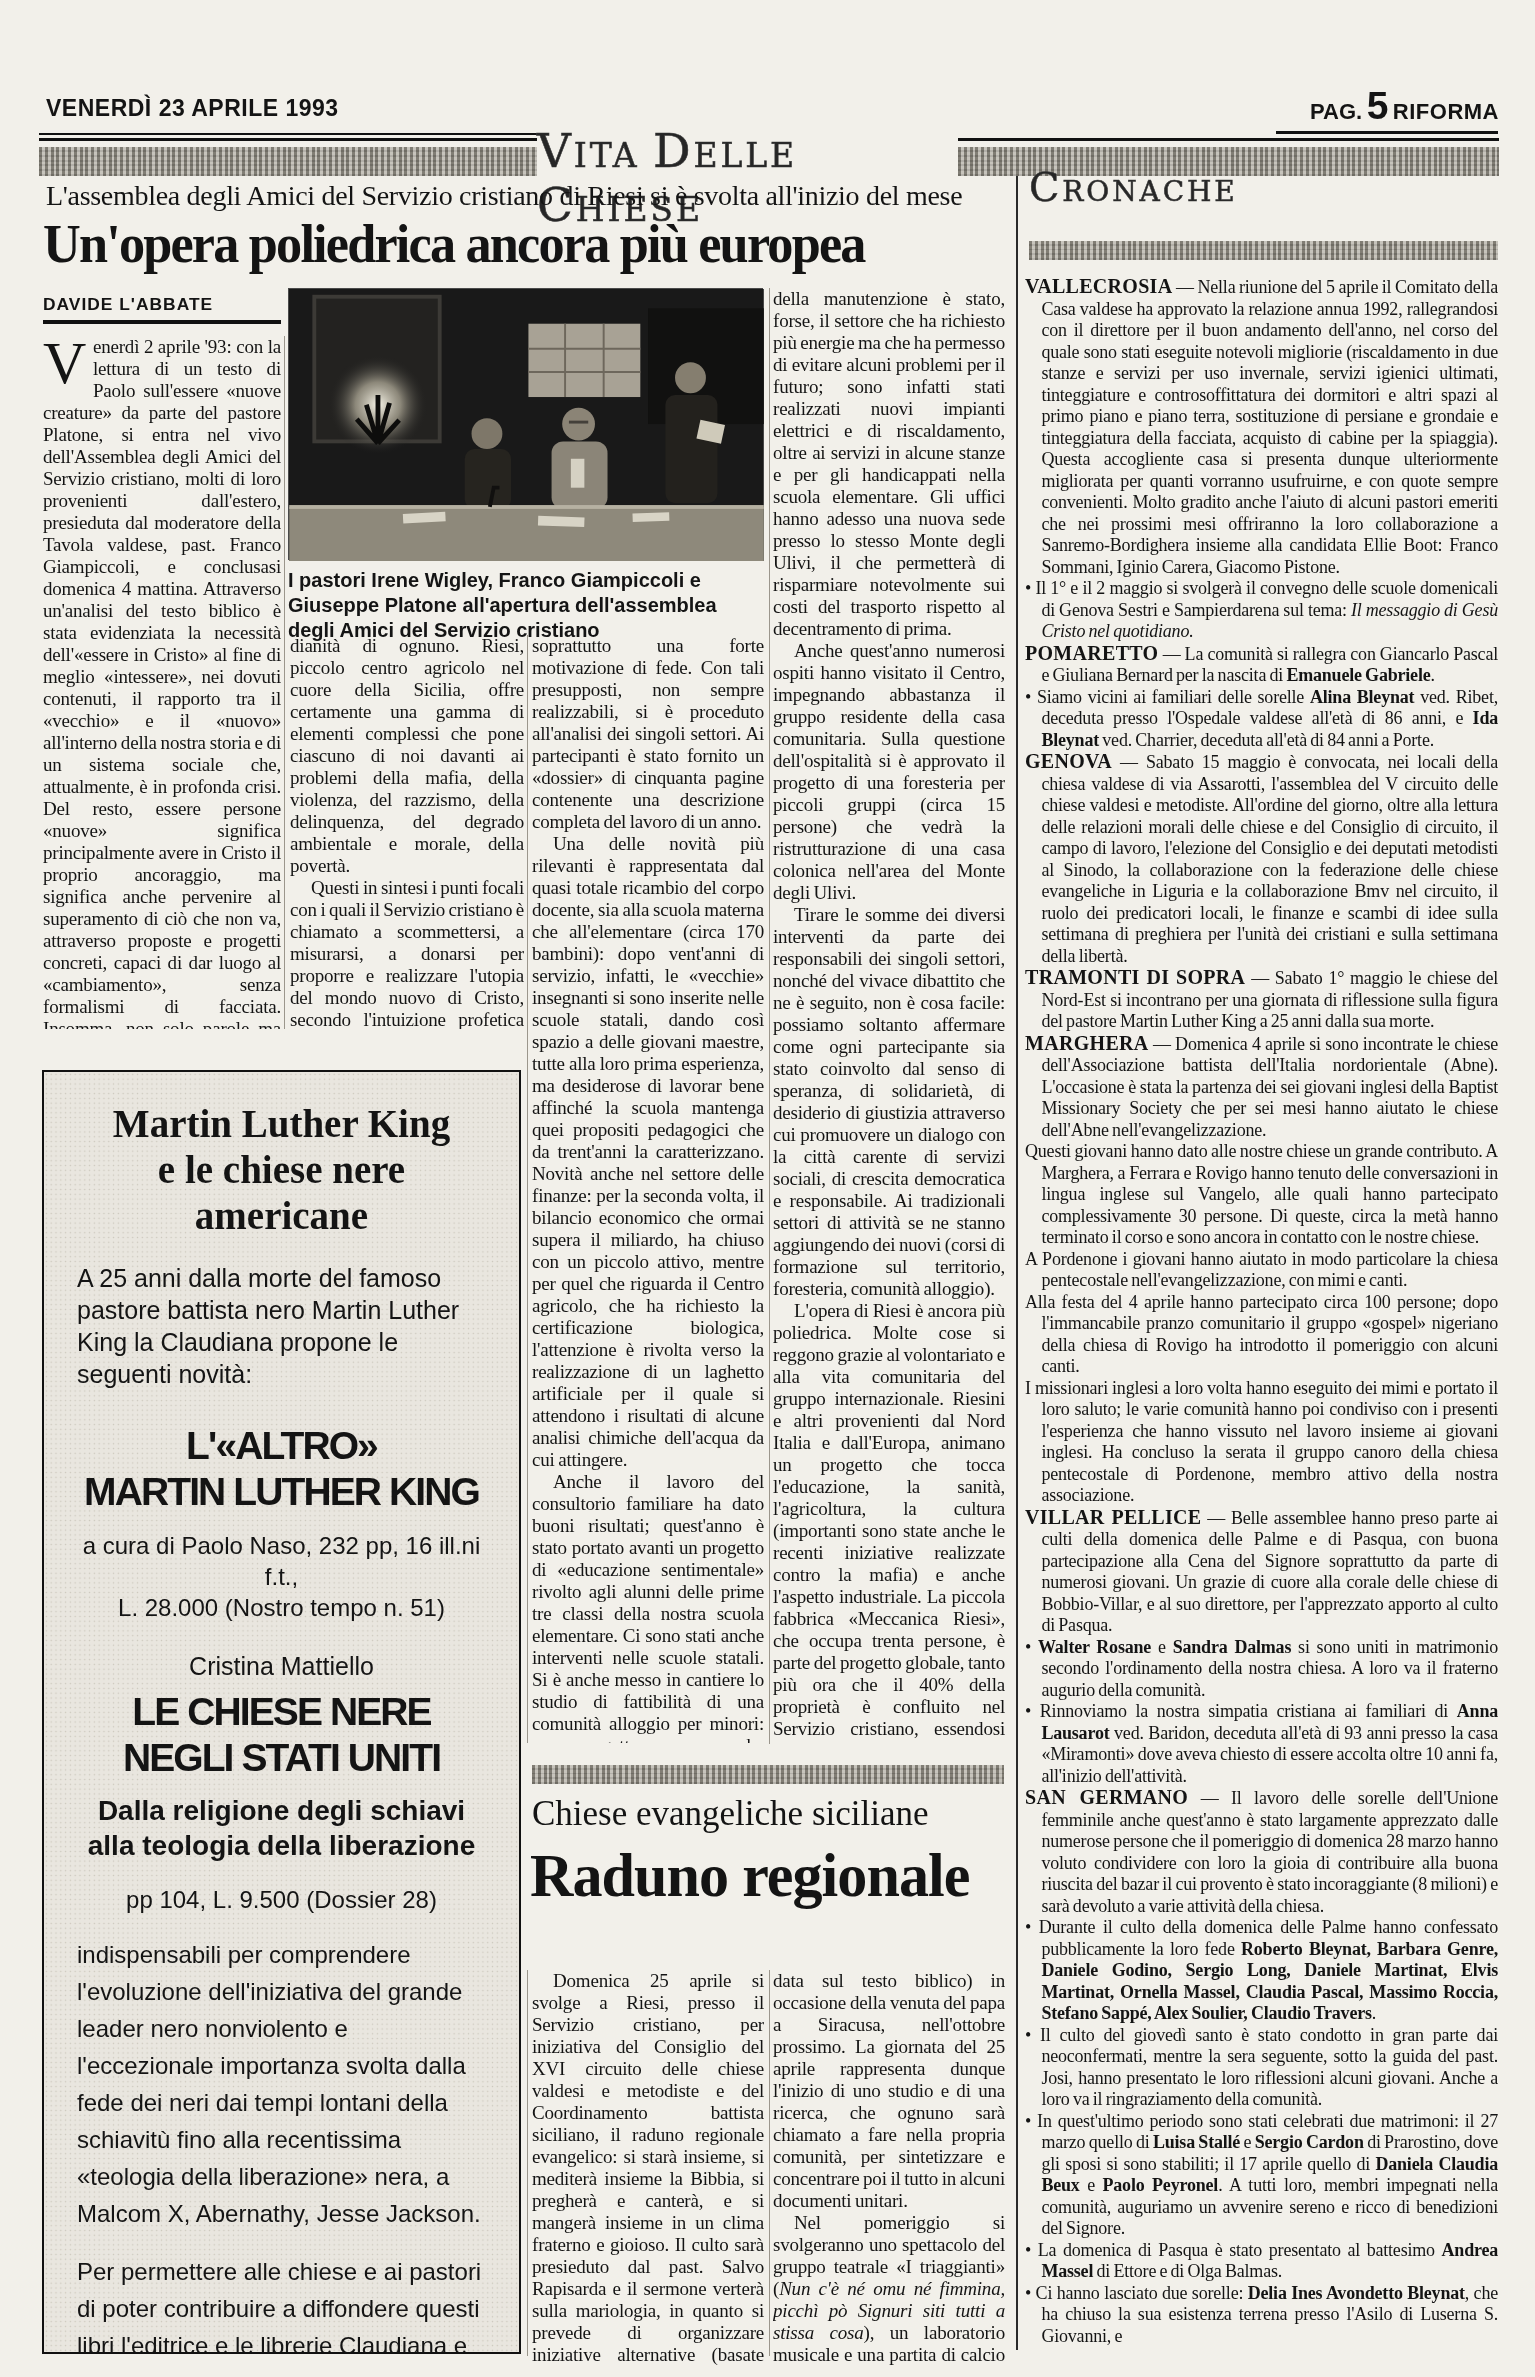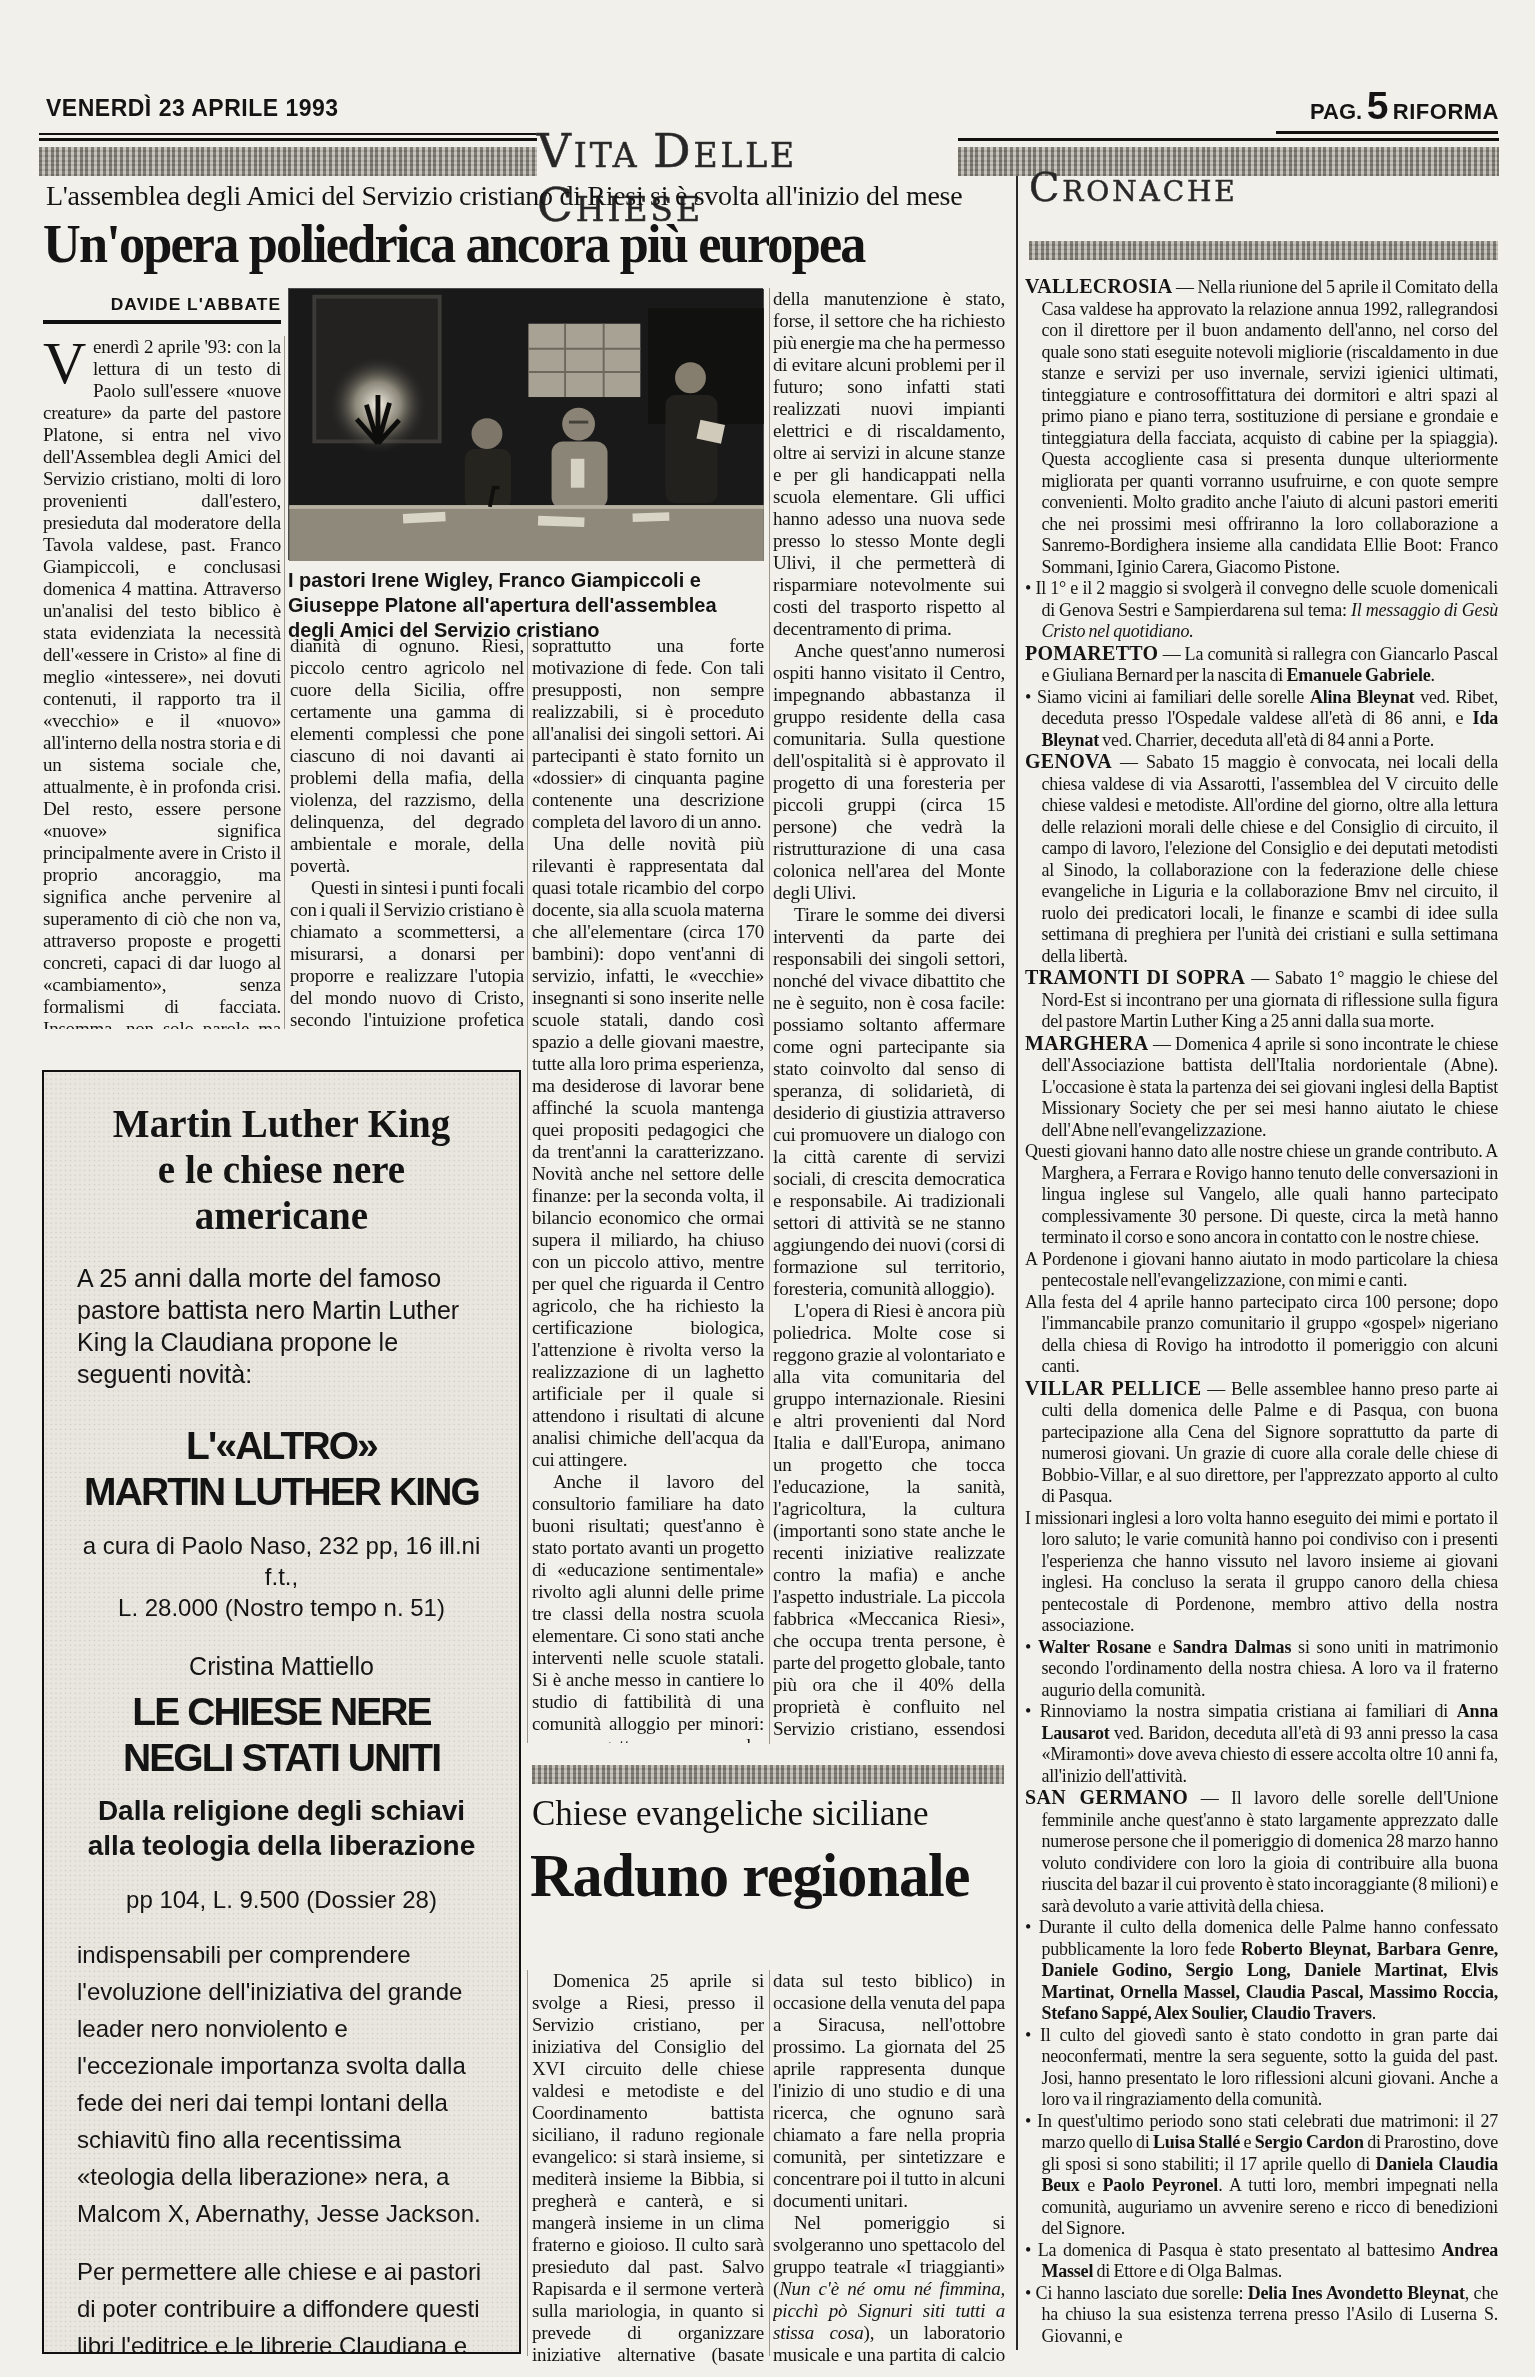--- a/index.html
+++ b/index.html
@@ -50,21 +50,21 @@
   .cron-title{left:1029px;top:164px;font-size:28px;}
   .cron-bar{left:1029px;top:241px;width:469px;height:19.3px;}
   .cron-body{left:1025px;top:276px;width:473px;height:2086px;overflow:hidden;
     font-size:18px;line-height:21.5px;letter-spacing:-0.2px;word-spacing:-1px;hyphens:auto;}
   .cron-body p{margin:0;}
   .cron-body p.cr{padding-left:16.4px;text-indent:-16.4px;}
 
   
   .headline{left:43px;top:212px;width:966px;font-size:55px;font-weight:bold;
     letter-spacing:-1.9px;white-space:nowrap;transform:scaleX(.95);transform-origin:left top;}
-  .byline{left:43px;top:294px;width:238px;text-align:right;font-weight:bold;font-size:17.4px;letter-spacing:1px;}
+  .byline{left:43px;top:294px;width:238px;text-align:left;font-weight:bold;font-size:17.4px;letter-spacing:1px;}
   .byline-rule{left:43px;top:320px;width:238px;height:3.9px;background:#111;}
   .bodycol{overflow:hidden;font-size:19px;line-height:22px;letter-spacing:-0.2px;word-spacing:-1px;hyphens:auto;}
   .bodycol p{margin:0;}
   .bodycol p.ind{text-indent:21px;}
   .col1{left:43px;top:336px;width:238px;height:693px;}
   .col2{left:290px;top:635px;width:234px;height:394px;}
   .col3{left:532px;top:635px;width:232px;height:1108px;}
   .col4{left:773px;top:288px;width:232px;height:1456px;}
   .dropcap{float:left;font-size:60px;line-height:48px;margin:2.9px 6.8px 0 0;}
   .colrule{width:1px;background:#9b968c;}
@@ -230,22 +230,22 @@
     <p class="cr lead"><span class="place">VALLECROSIA</span><span> — Nella riunione del 5 aprile il Comitato della Casa valdese ha approvato la relazione annua 1992, rallegrandosi con il direttore per il buon andamento dell'anno, nel corso del quale sono stati eseguite notevoli migliorie (riscaldamento in due stanze e servizi per uso invernale, servizi igienici ultimati, tinteggiature e controsoffittatura dei dormitori e altri spazi al primo piano e piano terra, sostituzione di persiane e grondaie e tinteggiatura della facciata, acquisto di cabine per la spiaggia). Questa accogliente casa si presenta dunque ulteriormente migliorata per quanti vorranno usufruirne, e con quote sempre convenienti. Molto gradito anche l'aiuto di alcuni pastori emeriti che nei prossimi mesi offriranno la loro collaborazione a Sanremo-Bordighera insieme alla candidata Ellie Boot: Franco Sommani, Iginio Carera, Giacomo Pistone.</span></p>
     <p class="cr sub"><span>• Il 1° e il 2 maggio si svolgerà il convegno delle scuole domenicali di Genova Sestri e Sampierdarena sul tema: </span><span class="i">Il messaggio di Gesù Cristo nel quotidiano.</span></p>
     <p class="cr lead"><span class="place">POMARETTO</span><span> — La comunità si rallegra con Giancarlo Pascal e Giuliana Bernard per la nascita di </span><span class="b">Emanuele Gabriele</span><span>.</span></p>
     <p class="cr sub"><span>• Siamo vicini ai familiari delle sorelle </span><span class="b">Alina Bleynat</span><span> ved. Ribet, deceduta presso l'Ospedale valdese all'età di 86 anni, e </span><span class="b">Ida Bleynat</span><span> ved. Charrier, deceduta all'età di 84 anni a Porte.</span></p>
     <p class="cr lead"><span class="place">GENOVA</span><span> — Sabato 15 maggio è convocata, nei locali della chiesa valdese di via Assarotti, l'assemblea del V circuito delle chiese valdesi e metodiste. All'ordine del giorno, oltre alla lettura delle relazioni morali delle chiese e del Consiglio di circuito, il campo di lavoro, l'elezione del Consiglio e dei deputati metodisti al Sinodo, la collaborazione con la federazione delle chiese evangeliche in Liguria e la collaborazione Bmv nel circuito, il ruolo dei predicatori locali, le finanze e scambi di idee sulla settimana di preghiera per l'unità dei cristiani e sulla settimana della libertà.</span></p>
     <p class="cr lead"><span class="place">TRAMONTI DI SOPRA</span><span> — Sabato 1° maggio le chiese del Nord-Est si incontrano per una giornata di riflessione sulla figura del pastore Martin Luther King a 25 anni dalla sua morte.</span></p>
     <p class="cr lead"><span class="place">MARGHERA</span><span> — Domenica 4 aprile si sono incontrate le chiese dell'Associazione battista dell'Italia nordorientale (Abne). L'occasione è stata la partenza dei sei giovani inglesi della Baptist Missionary Society che per sei mesi hanno aiutato le chiese dell'Abne nell'evangelizzazione.</span></p>
     <p class="cr sub"><span>Questi giovani hanno dato alle nostre chiese un grande contributo. A Marghera, a Ferrara e Rovigo hanno tenuto delle conversazioni in lingua inglese sul Vangelo, alle quali hanno partecipato complessivamente 30 persone. Di queste, circa la metà hanno terminato il corso e sono ancora in contatto con le nostre chiese.</span></p>
     <p class="cr sub"><span>A Pordenone i giovani hanno aiutato in modo particolare la chiesa pentecostale nell'evangelizzazione, con mimi e canti.</span></p>
     <p class="cr sub"><span>Alla festa del 4 aprile hanno partecipato circa 100 persone; dopo l'immancabile pranzo comunitario il gruppo «gospel» nigeriano della chiesa di Rovigo ha introdotto il pomeriggio con alcuni canti.</span></p>
+    <p class="cr sub"><span>I missionari inglesi a loro volta hanno eseguito dei mimi e portato il loro saluto; le varie comunità hanno poi condiviso con i presenti l'esperienza che hanno vissuto nel lavoro insieme ai giovani inglesi. Ha concluso la serata il gruppo canoro della chiesa pentecostale di Pordenone, membro attivo della nostra associazione.</span></p>
     <p class="cr lead"><span class="place">VILLAR PELLICE</span><span> — Belle assemblee hanno preso parte ai culti della domenica delle Palme e di Pasqua, con buona partecipazione alla Cena del Signore soprattutto da parte di numerosi giovani. Un grazie di cuore alla corale delle chiese di Bobbio-Villar, e al suo direttore, per l'apprezzato apporto al culto di Pasqua.</span></p>
-    <p class="cr sub"><span>I missionari inglesi a loro volta hanno eseguito dei mimi e portato il loro saluto; le varie comunità hanno poi condiviso con i presenti l'esperienza che hanno vissuto nel lavoro insieme ai giovani inglesi. Ha concluso la serata il gruppo canoro della chiesa pentecostale di Pordenone, membro attivo della nostra associazione.</span></p>
     <p class="cr sub"><span>• </span><span class="b">Walter Rosane</span><span> e </span><span class="b">Sandra Dalmas</span><span> si sono uniti in matrimonio secondo l'ordinamento della nostra chiesa. A loro va il fraterno augurio della comunità.</span></p>
     <p class="cr sub"><span>• Rinnoviamo la nostra simpatia cristiana ai familiari di </span><span class="b">Anna Lausarot</span><span> ved. Baridon, deceduta all'età di 93 anni presso la casa «Miramonti» dove aveva chiesto di essere accolta oltre 10 anni fa, all'inizio dell'attività.</span></p>
     <p class="cr lead"><span class="place">SAN GERMANO</span><span> — Il lavoro delle sorelle dell'Unione femminile anche quest'anno è stato largamente apprezzato dalle numerose persone che il pomeriggio di domenica 28 marzo hanno voluto condividere con loro la gioia di contribuire alla buona riuscita del bazar il cui provento è stato incoraggiante (8 milioni) e sarà devoluto a varie attività della chiesa.</span></p>
     <p class="cr sub"><span>• Durante il culto della domenica delle Palme hanno confessato pubblicamente la loro fede </span><span class="b">Roberto Bleynat, Barbara Genre, Daniele Godino, Sergio Long, Daniele Martinat, Elvis Martinat, Ornella Massel, Claudia Pascal, Massimo Roccia, Stefano Sappé, Alex Soulier, Claudio Travers</span><span>.</span></p>
     <p class="cr sub"><span>• Il culto del giovedì santo è stato condotto in gran parte dai neoconfermati, mentre la sera seguente, sotto la guida del past. Josi, hanno presentato le loro riflessioni alcuni giovani. Anche a loro va il ringraziamento della comunità.</span></p>
     <p class="cr sub"><span>• In quest'ultimo periodo sono stati celebrati due matrimoni: il 27 marzo quello di </span><span class="b">Luisa Stallé</span><span> e </span><span class="b">Sergio Cardon</span><span> di Prarostino, dove gli sposi si sono stabiliti; il 17 aprile quello di </span><span class="b">Daniela Claudia Beux</span><span> e </span><span class="b">Paolo Peyronel</span><span>. A tutti loro, membri impegnati nella comunità, auguriamo un avvenire sereno e ricco di benedizioni del Signore.</span></p>
     <p class="cr sub"><span>• La domenica di Pasqua è stato presentato al battesimo </span><span class="b">Andrea Massel</span><span> di Ettore e di Olga Balmas.</span></p>
     <p class="cr sub"><span>• Ci hanno lasciato due sorelle: </span><span class="b">Delia Ines Avondetto Bleynat</span><span>, che ha chiuso la sua esistenza terrena presso l'Asilo di Luserna S. Giovanni, e </span></p>
   </div>
 

